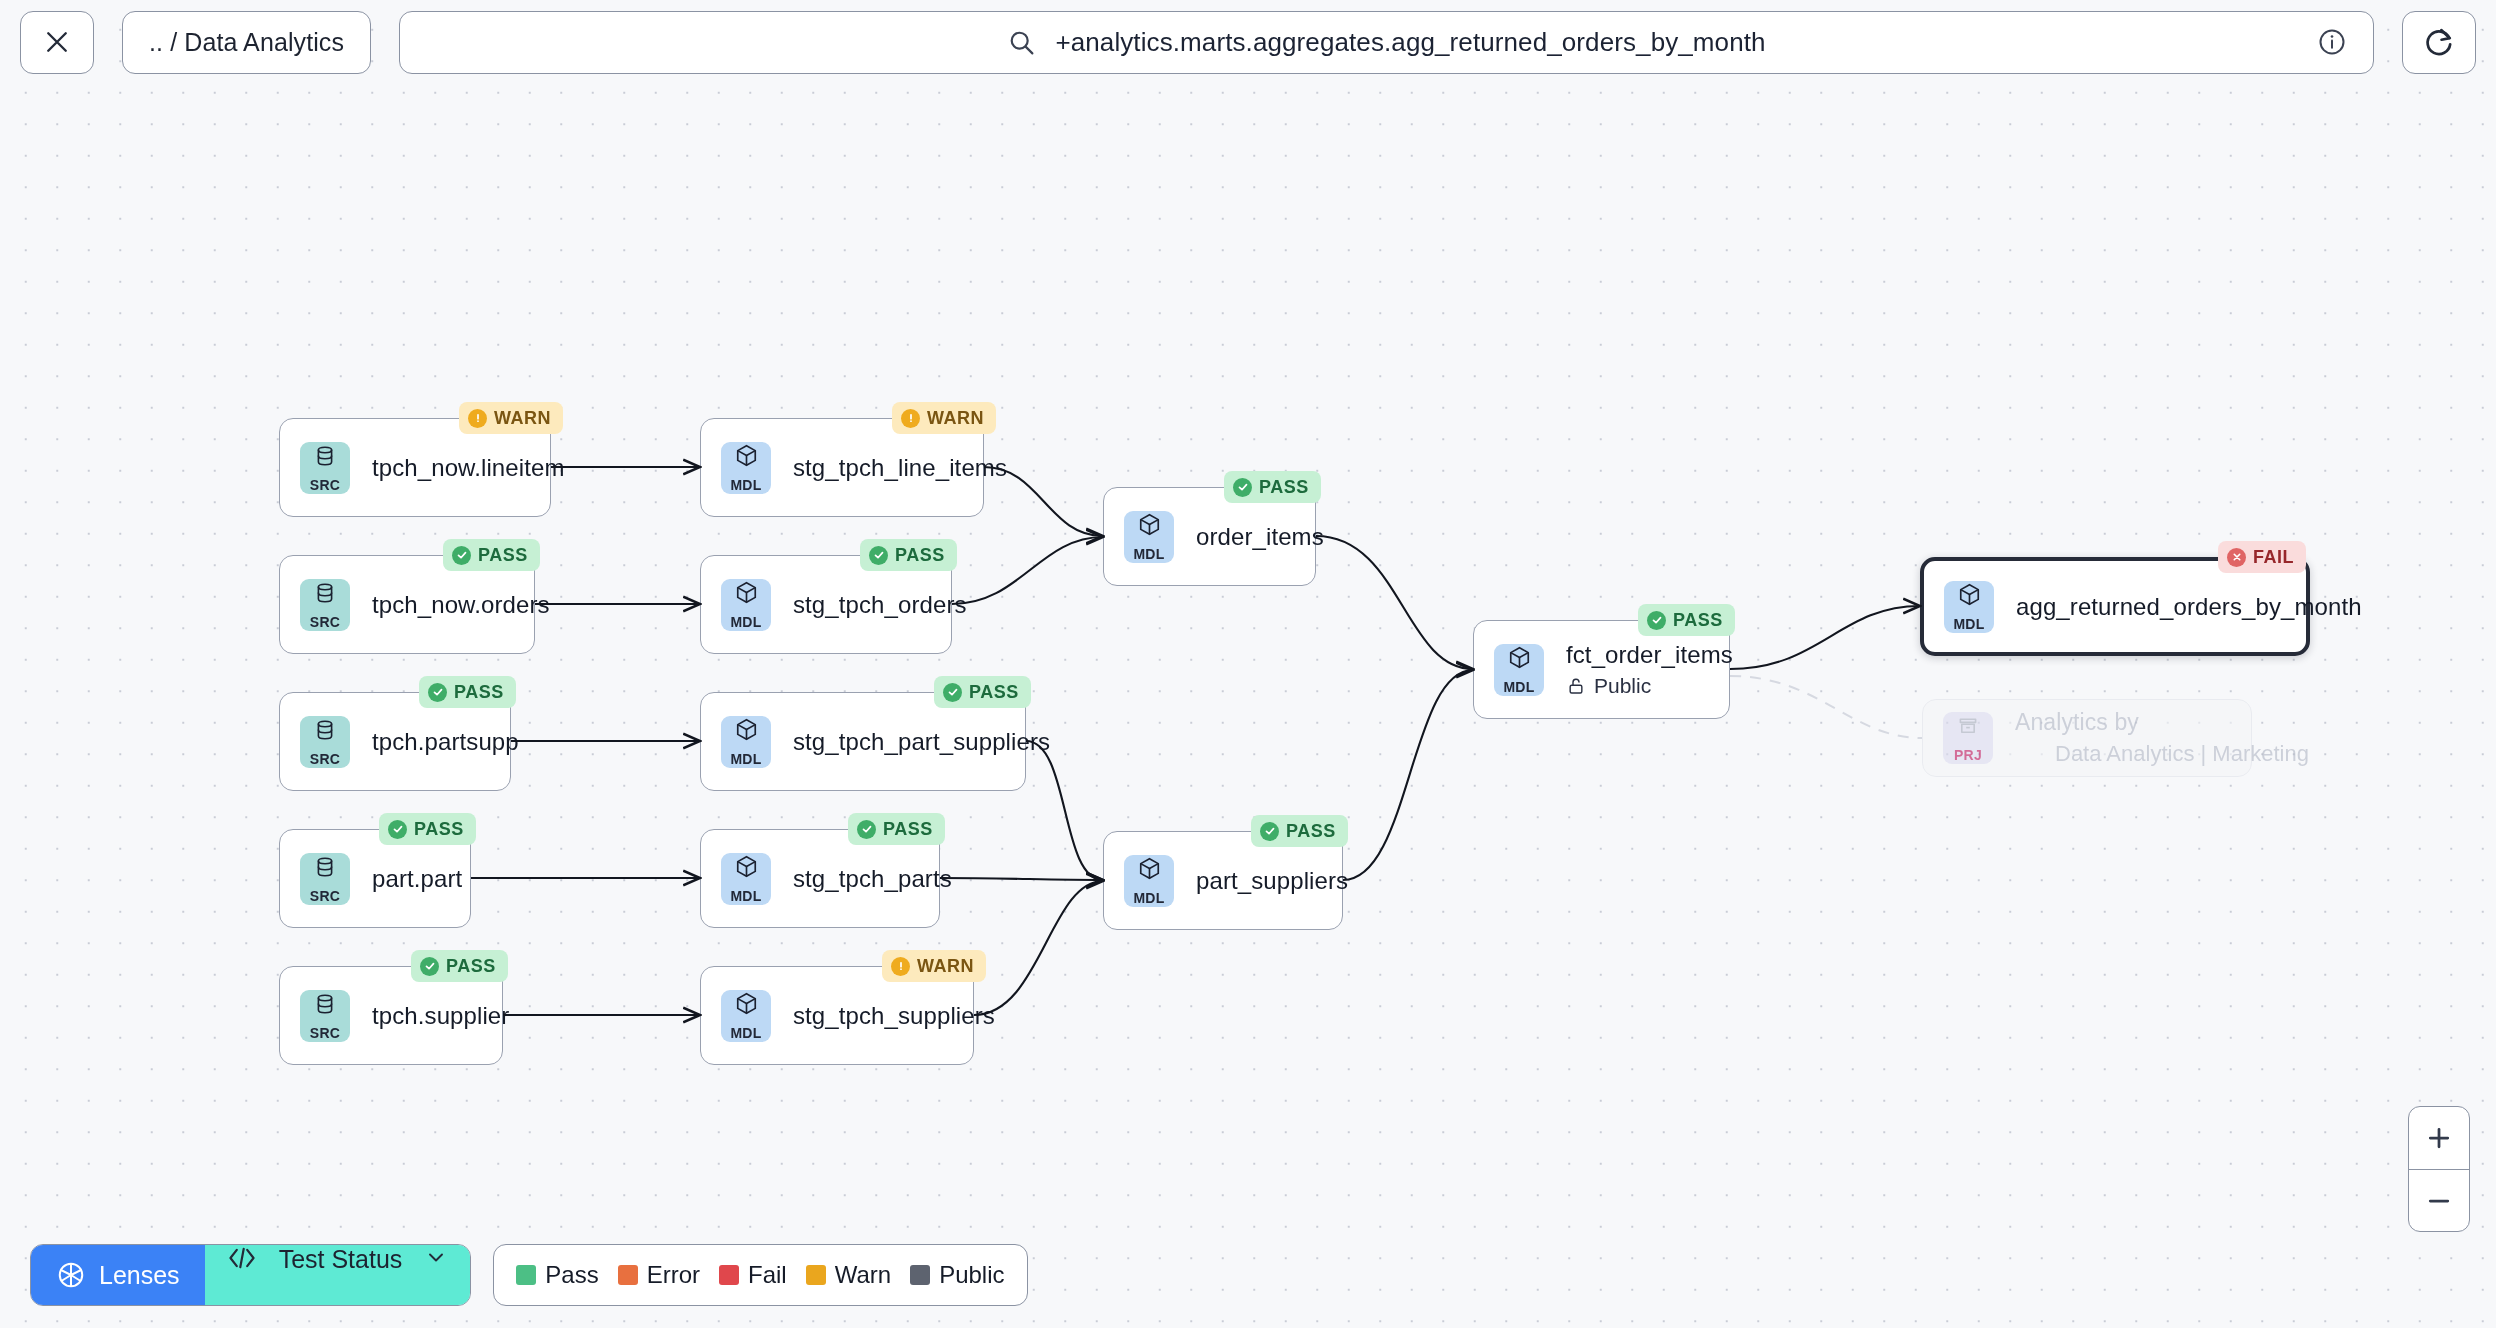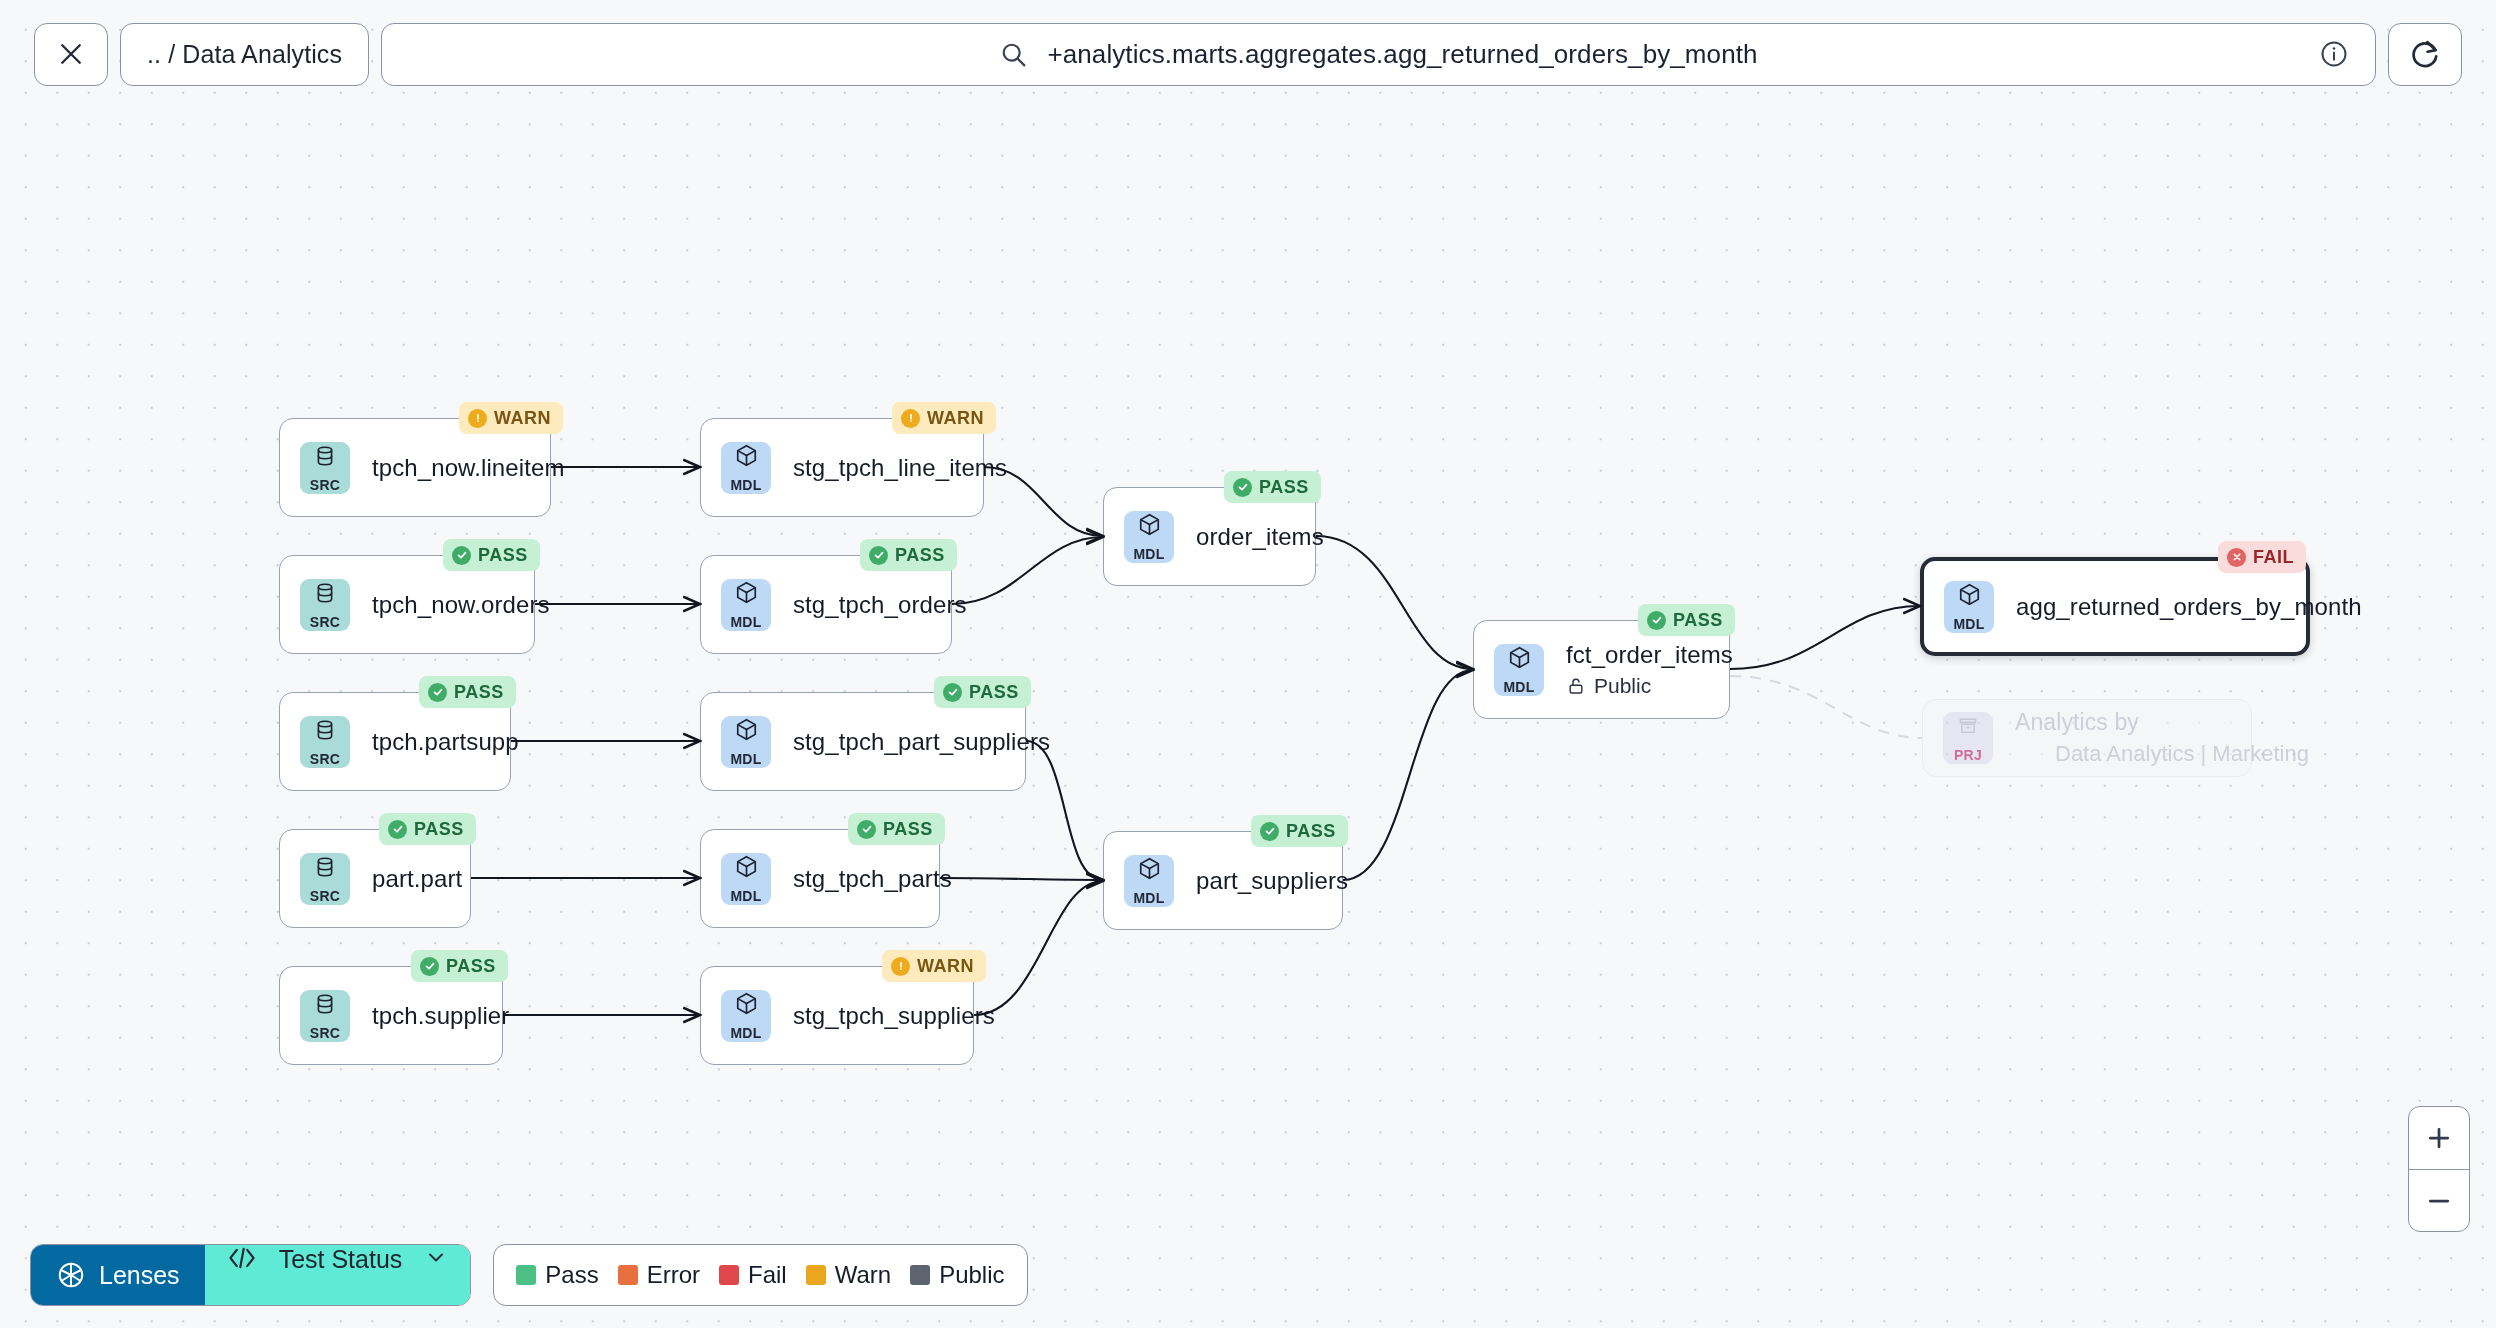--- a/index.html
+++ b/index.html
@@ -15,22 +15,22 @@
   #canvas {
     position: absolute; left: 0; top: 0; width: 2496px; height: 1328px;
     background-color: #f7f8fa;
     background-image: radial-gradient(circle, #c9ccd6 1.3px, transparent 1.4px);
     background-size: 31.5px 31.5px;
     background-position: 10px 14px;
   }
 
   
   #topbar {
-    position: absolute; left: 0; top: 16px; width: 2496px; height: 76px;
-    display: flex; align-items: center; gap: 12px; padding: 0 34px;
+    position: absolute; left: 0; top: 4px; width: 2496px; height: 76px;
+    display: flex; align-items: center; gap: 28px; padding: 0 20px;
     z-index: 40;
   }
   .tb-btn {
     background: #ffffff;
     border: 1.6px solid #8b93a3;
     border-radius: 13px;
     height: 63px;
     display: flex; align-items: center; justify-content: center;
   }
   #close-btn { width: 74px; flex: none; }
@@ -115,21 +115,21 @@
     position: absolute; left: 30px; bottom: 22px;
     display: flex; align-items: center; gap: 22px; z-index: 40;
   }
   #lenses-group {
     display: flex; align-items: stretch; height: 62px;
     border-radius: 13px; overflow: hidden;
     border: 1.6px solid #8b93a3;
     background: #fff;
   }
   #lenses-btn {
-    background: #0369a1; color: #fff;
+    background: #3b82f6; color: #fff;
     display: flex; align-items: center; gap: 13px;
     padding: 0 25px; font-size: 25px;
   }
   #test-status-btn {
     display: flex; align-items: flex-start; gap: 22px;
     padding: 0 22px 0 22px; font-size: 25px; color: #1d2330;
     background: #5eead4;
   }
   #legend {
     height: 62px; background: #fff; border: 1.6px solid #8b93a3; border-radius: 13px;

